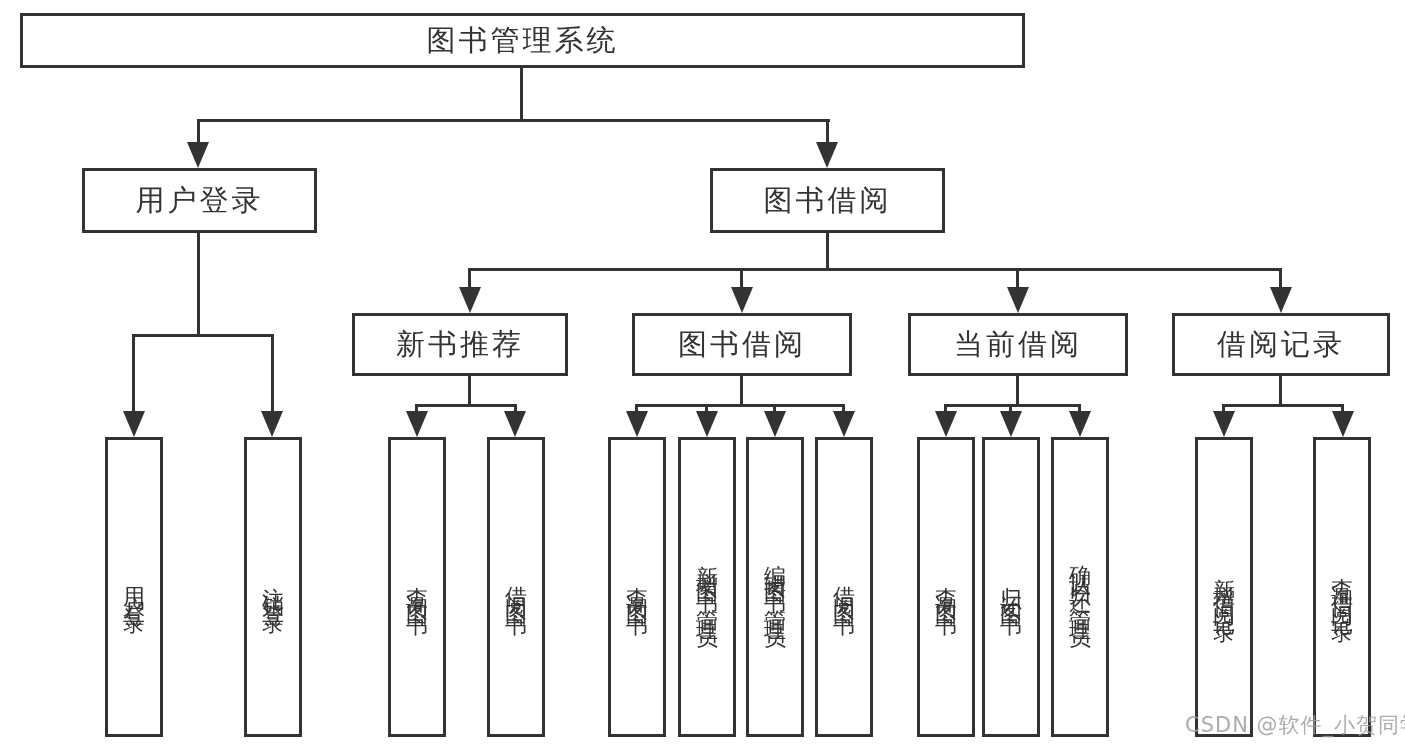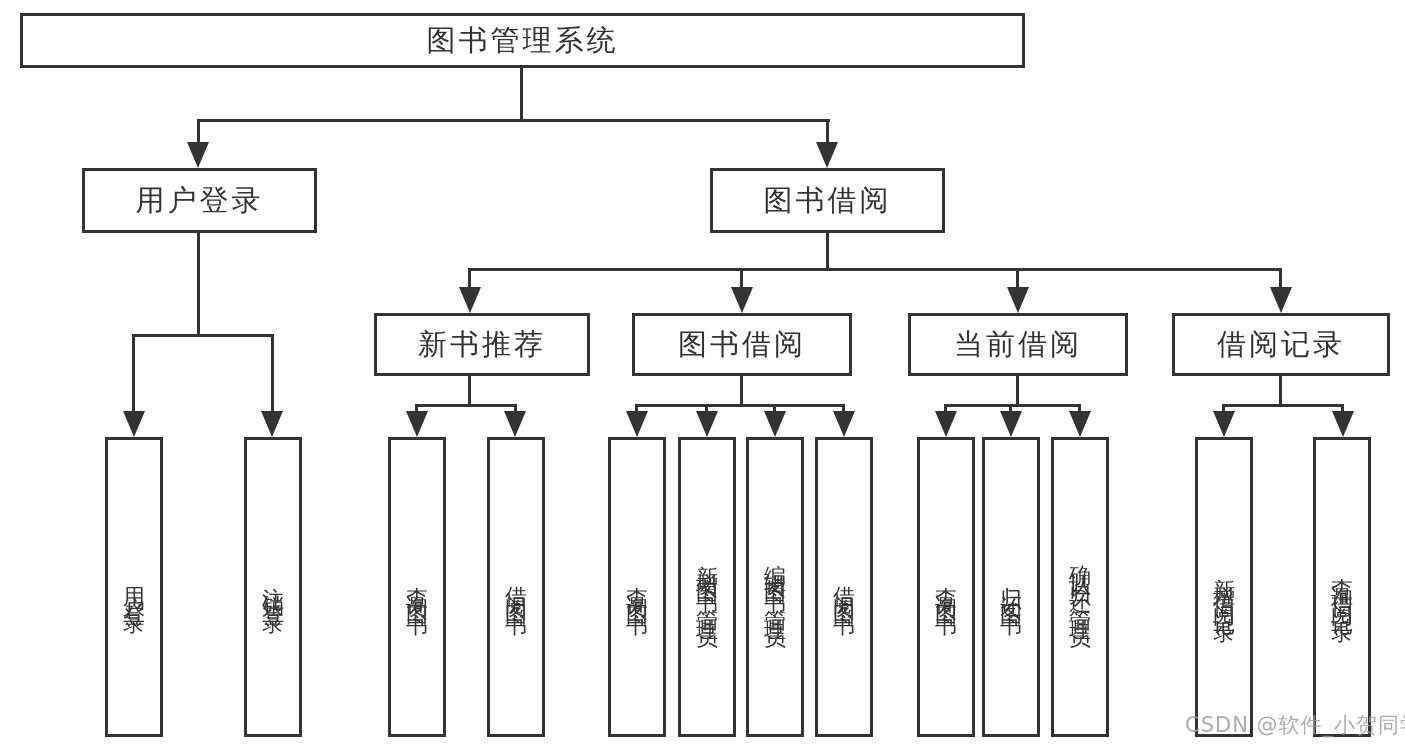--- a/index.html
+++ b/index.html
@@ -108,21 +108,21 @@
   <div class="hline" style="left:468px; top:268px; width:814px;"></div>
   <div class="vline" style="left:468px; top:268px; height:25px;"></div>
   <div class="arrow" style="left:459px; top:287px;"></div>
   <div class="vline" style="left:740px; top:268px; height:25px;"></div>
   <div class="arrow" style="left:731px; top:287px;"></div>
   <div class="vline" style="left:1016px; top:268px; height:25px;"></div>
   <div class="arrow" style="left:1007px; top:287px;"></div>
   <div class="vline" style="left:1279px; top:268px; height:25px;"></div>
   <div class="arrow" style="left:1270px; top:287px;"></div>
 
-  <div class="hbox" style="left:374px; top:313px; width:216px; height:63px;">
+  <div class="hbox" style="left:352px; top:313px; width:216px; height:63px;">
     <span>新书推荐</span>
   </div>
   <div class="hbox" style="left:908px; top:313px; width:220px; height:63px;">
     <span>当前借阅</span>
   </div>
   <div class="hbox" style="left:632px; top:313px; width:220px; height:63px;">
     <span>图书借阅</span>
   </div>
   <div class="hbox" style="left:1172px; top:313px; width:218px; height:63px;">
     <span>借阅记录</span>

